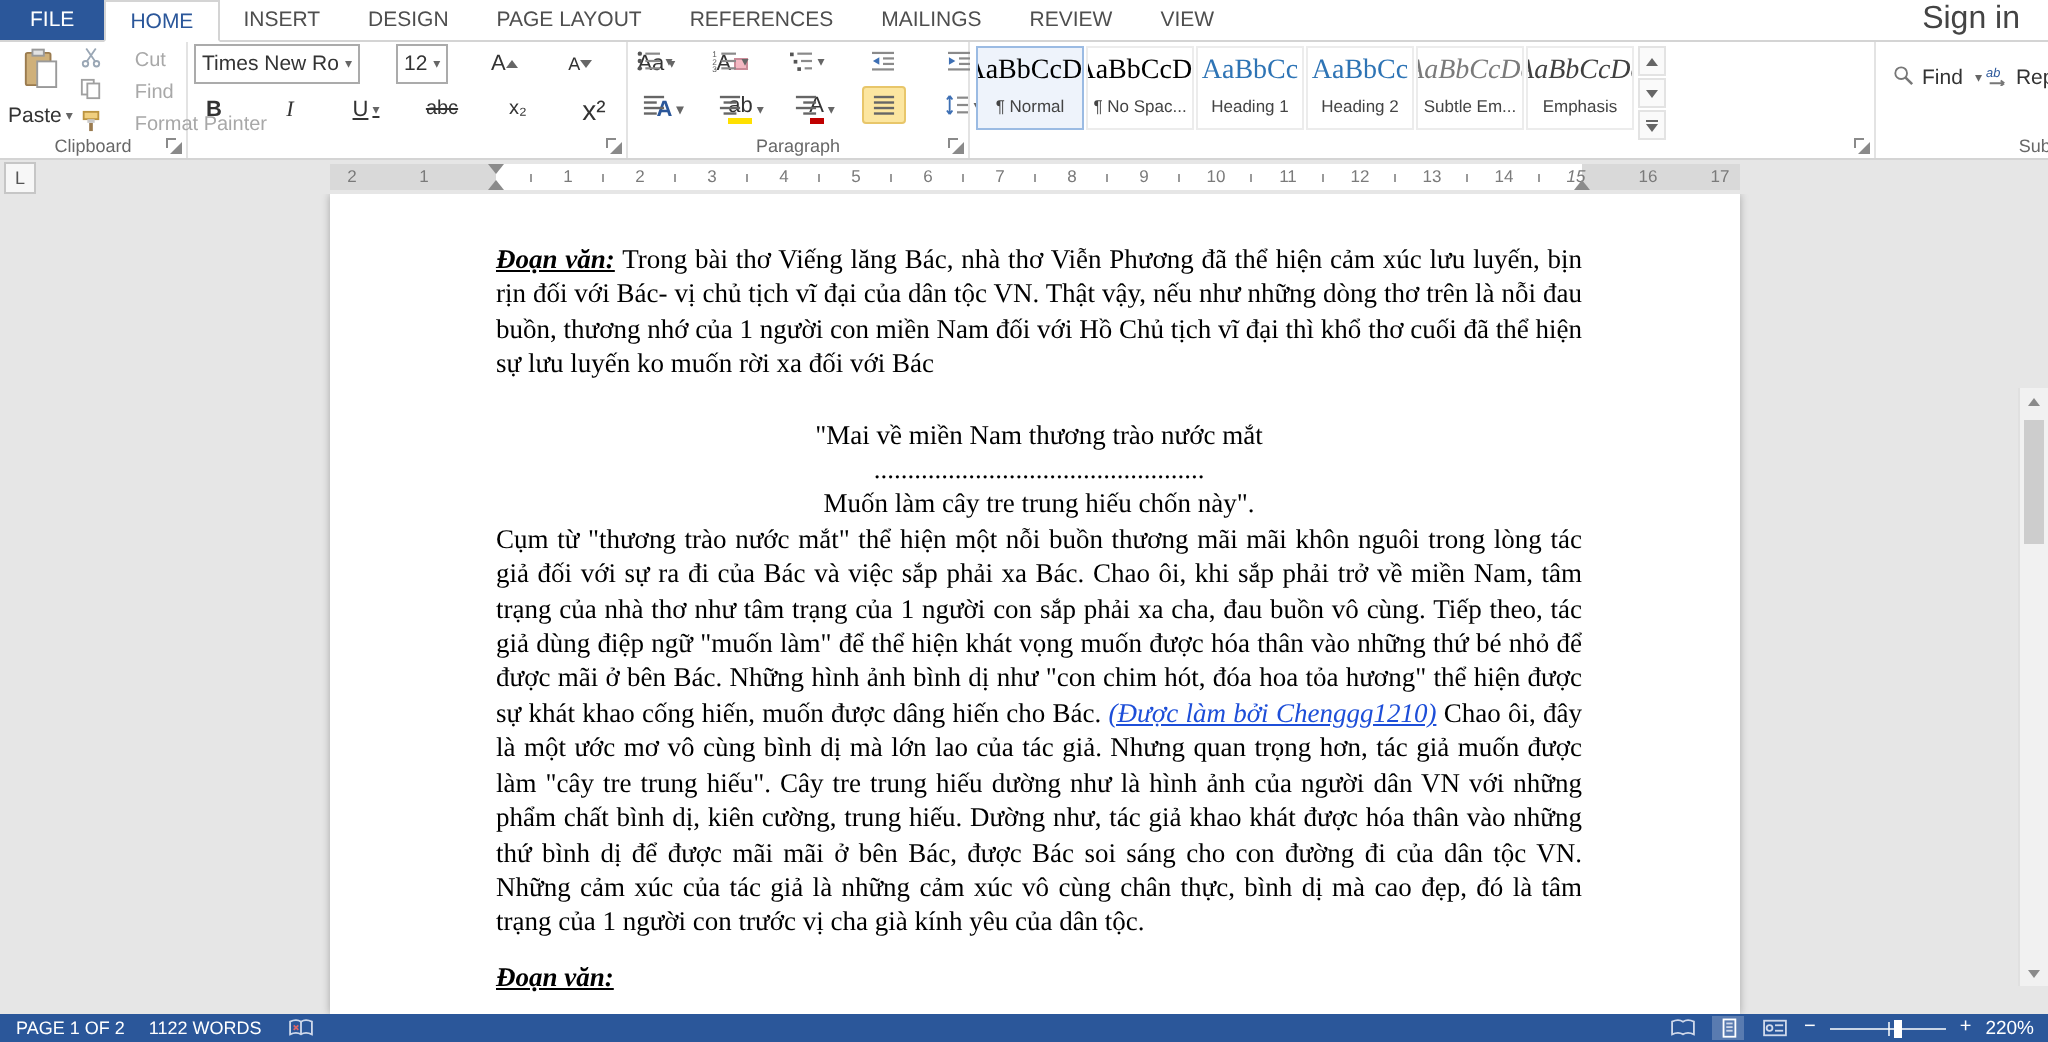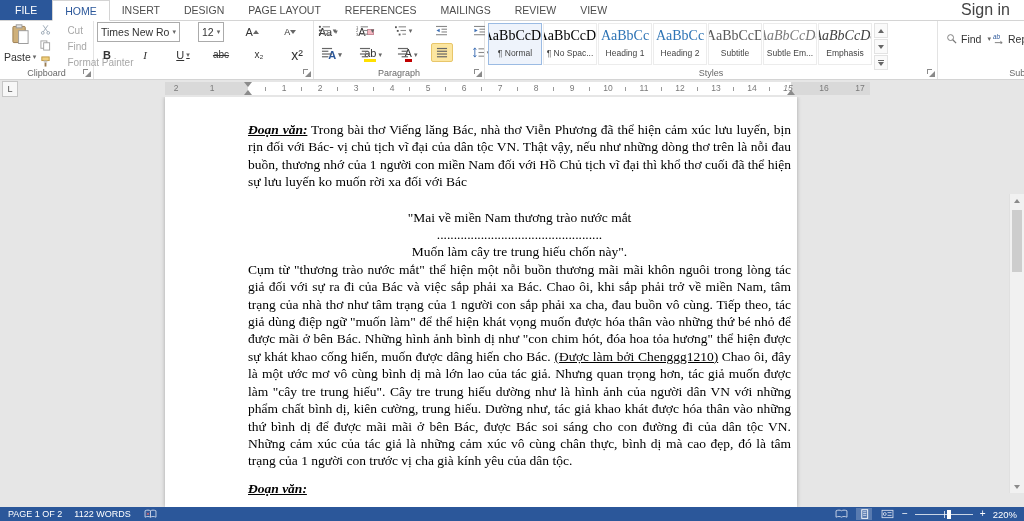--- a/index.html
+++ b/index.html
@@ -78,28 +78,28 @@
     background-size:100% 4px;background-position:0 center;background-repeat:no-repeat;}
   .ruler-nums{position:absolute;inset:0;}
   .ruler-num{position:absolute;top:0;font-size:8.5px;color:#7a7a7a;line-height:13px;transform:translateX(-50%);}
   .ind{position:absolute;width:0;height:0;}
   .ind-first{left:79px;top:0;border-left:4px solid transparent;border-right:4px solid transparent;border-top:5px solid #8b8b8b;}
   .ind-left{left:79px;bottom:0;border-left:4px solid transparent;border-right:4px solid transparent;border-bottom:5px solid #8b8b8b;}
   .ind-right{left:622px;bottom:0;border-left:4px solid transparent;border-right:4px solid transparent;border-bottom:5px solid #8b8b8b;}
 
   
   .doc-area{position:absolute;top:97px;left:0;right:0;bottom:14px;background:#e6e6e6;overflow:hidden;}
-  .page{position:absolute;left:165px;top:0;width:632px;height:100%;background:#fff;box-shadow:0 0 4px rgba(0,0,0,.28);}
+  .page{position:absolute;left:165px;top:0;width:705px;height:100%;background:#fff;box-shadow:0 0 4px rgba(0,0,0,.28);}
   .page-content{position:absolute;left:83px;width:543px;top:24px;font-family:"Liberation Serif",serif;font-size:13.5px;line-height:17.4px;color:#000;}
   .page-content p{margin:0;}
   p.just{text-align:justify;}
   p.center{text-align:center;}
   p.gap-after{margin-bottom:18px;}
   .lead{font-weight:bold;font-style:italic;text-decoration:underline;}
-  .red{color:#000000;text-decoration:underline;}
+  .red{color:#1d4ed8;font-style:italic;text-decoration:underline;}
   p.next{margin-top:10px;}
 
   
   .scrollbar{position:absolute;right:0;top:97px;bottom:14px;width:14px;background:#f1f1f1;border-left:1px solid #e0e0e0;}
   .sb-btn{height:13px;display:flex;align-items:center;justify-content:center;}
   .sb-btn.bottom{position:absolute;bottom:0;left:0;right:0;}
   .sb-thumb{position:absolute;top:16px;left:2px;right:2px;height:62px;background:#cdcdcd;}
   .tri-up{border-left:3px solid transparent;border-right:3px solid transparent;border-bottom:4px solid #8a8a8a;width:0;height:0;}
   .tri-dn{border-left:3px solid transparent;border-right:3px solid transparent;border-top:4px solid #8a8a8a;width:0;height:0;}
 
@@ -401,24 +401,20 @@
         </div>
         <div class="style-card">
           <div class="s-sample st-h">AaBbCc</div>
           <div class="s-name">Heading 1</div>
         </div>
         <div class="style-card">
           <div class="s-sample st-h">AaBbCc</div>
           <div class="s-name">Heading 2</div>
         </div>
         <div class="style-card">
-          <div class="s-sample st-sub">AaBbCcD</div>
-          <div class="s-name">Subtitle</div>
-        </div>
-        <div class="style-card">
           <div class="s-sample st-subem">AaBbCcDc</div>
           <div class="s-name">Subtle Em...</div>
         </div>
         <div class="style-card">
           <div class="s-sample st-em">AaBbCcDc</div>
           <div class="s-name">Emphasis</div>
         </div>
         <div class="gal-scroll">
           <div class="gal-btn">
               <span class="tri tri-up-s"></span>
@@ -426,21 +422,20 @@
           <div class="gal-btn">
               <span class="tri tri-dn-s"></span>
             </div>
           <div class="gal-btn">
               <span class="gal-more">
                 <span class="tri tri-dn-s"></span>
               </span>
             </div>
         </div>
       </div>
-      <div class="group-label">Styles</div>
       <div class="launcher"></div>
     </div>
 
     <div class="group" style="flex:1;border-right:none;">
       <div class="edit-col">
         <div class="edit-row dd-mini">
           <span><svg viewBox="0 0 12 12" width="11" height="11">
                 <circle cx="5" cy="5" r="3.2" fill="none" stroke="#777"></circle>
                 <line x1="7.4" y1="7.4" x2="11" y2="11" stroke="#777" stroke-width="1.4"></line>
               </svg></span>

